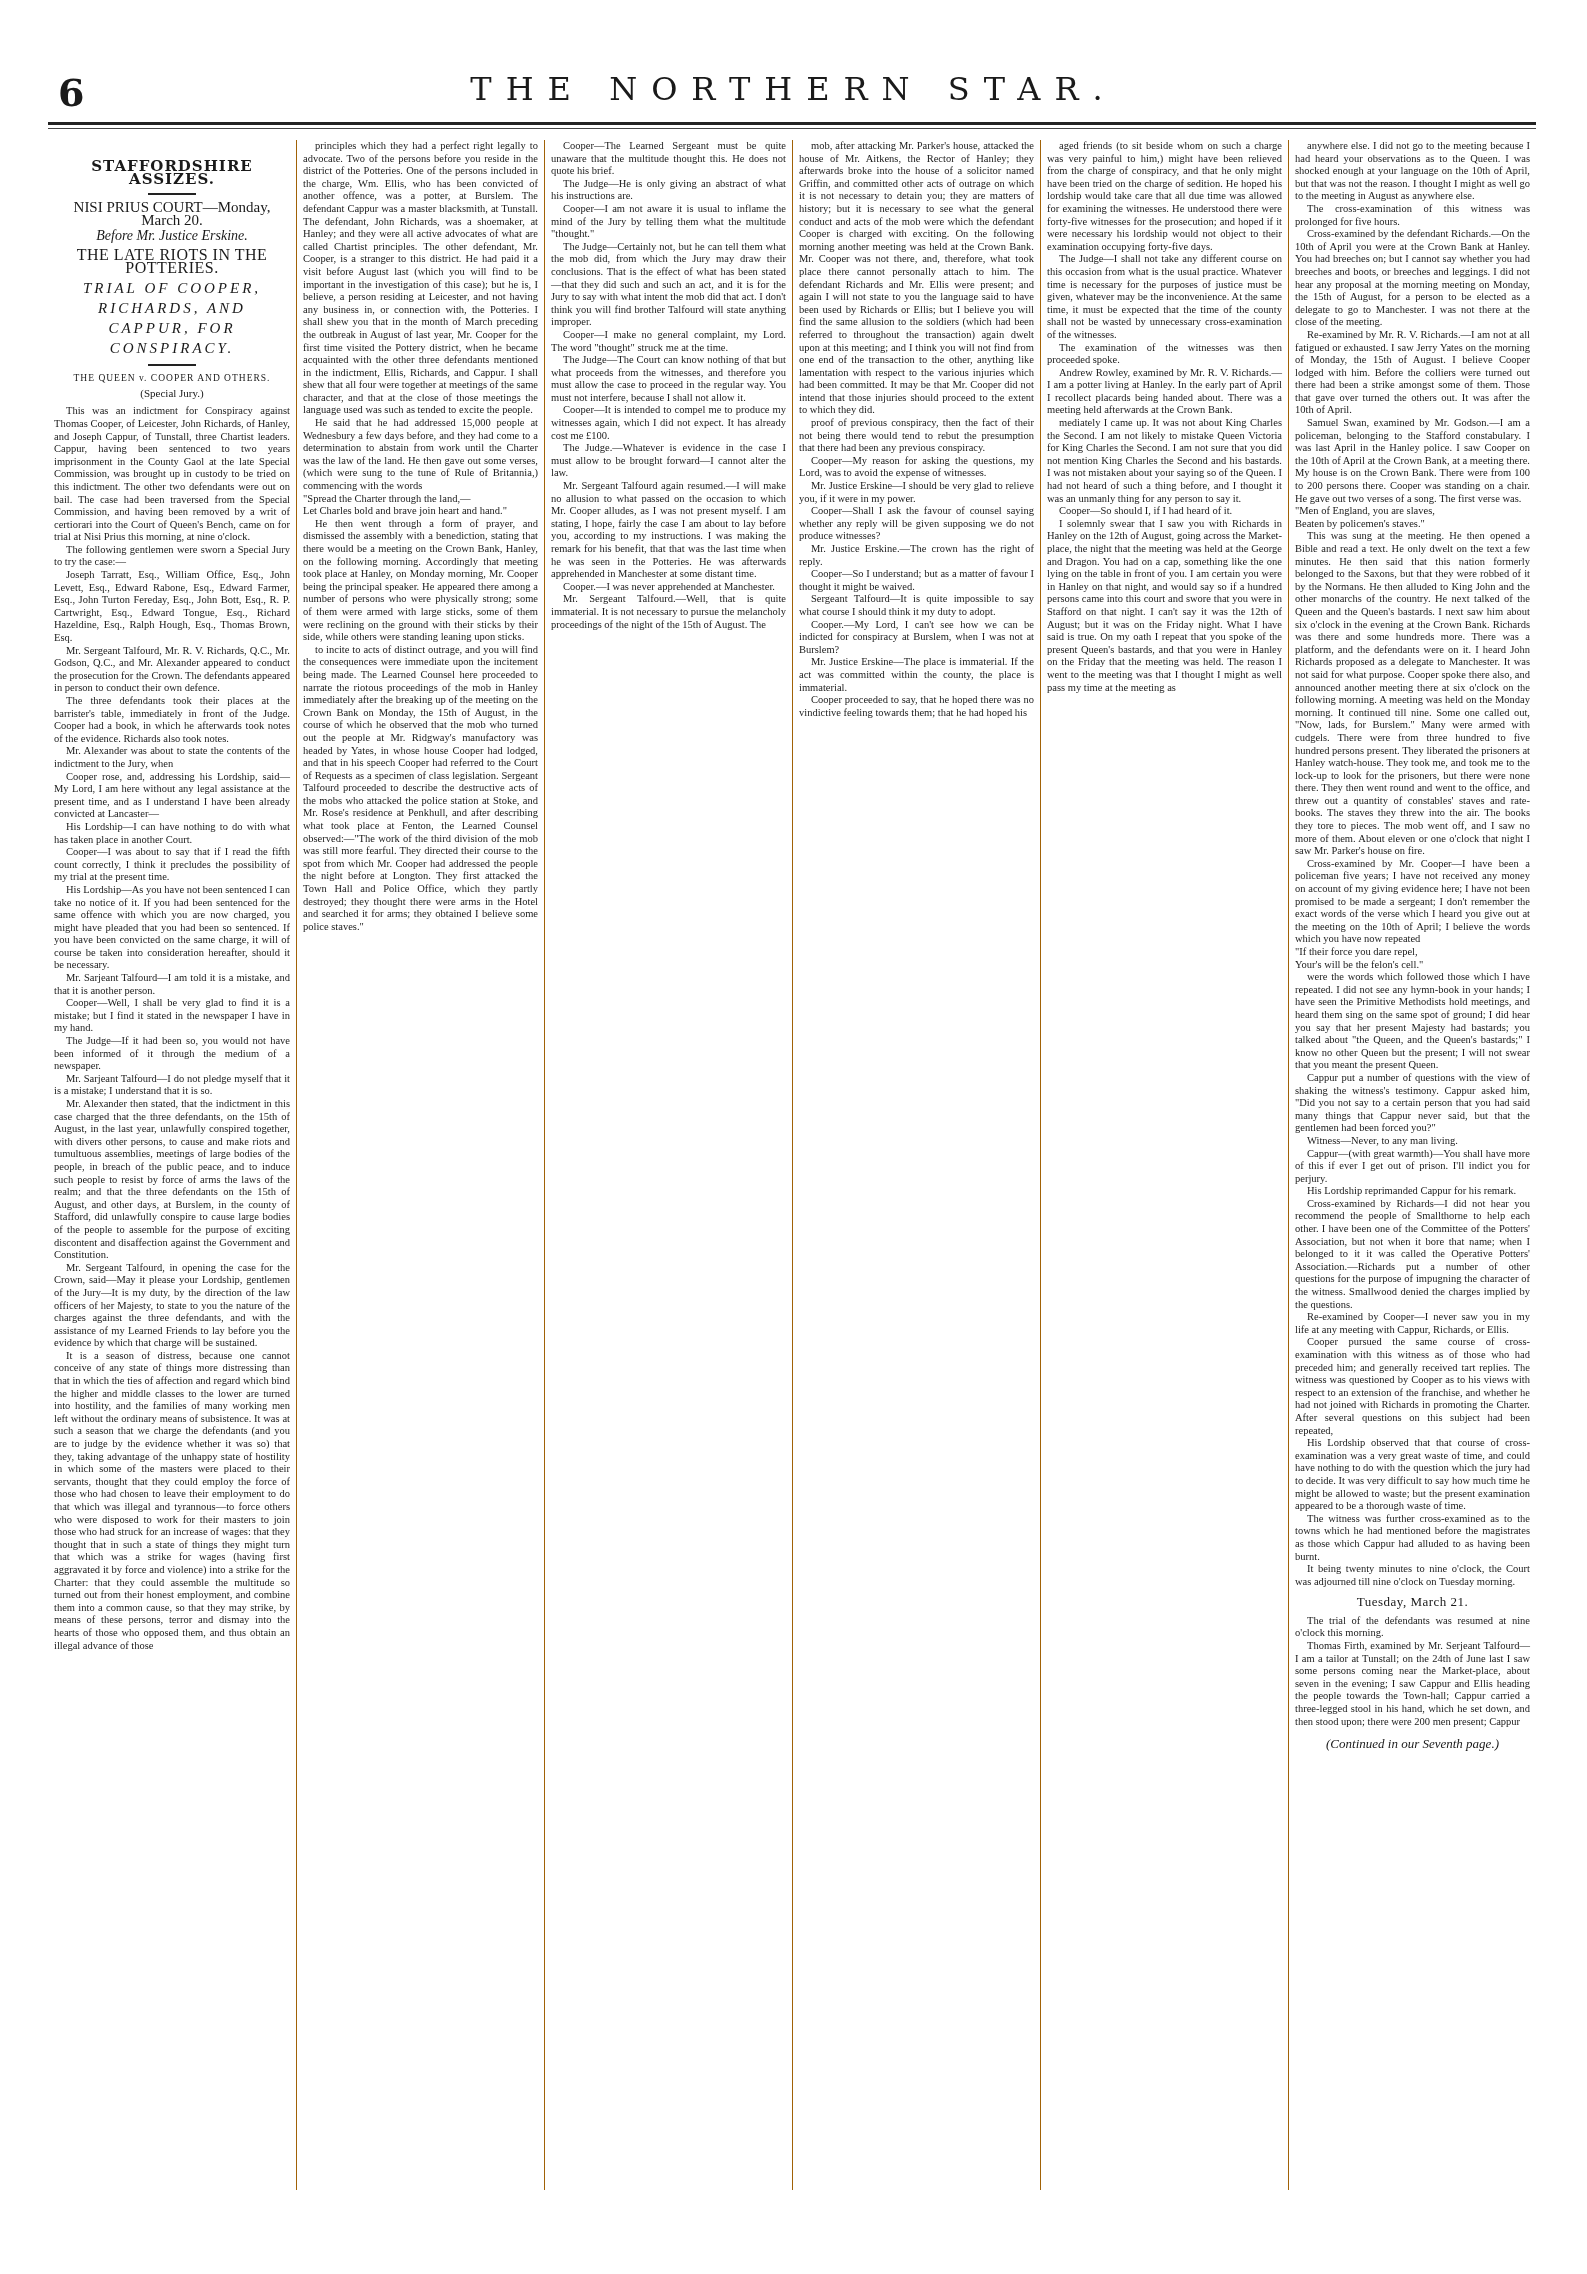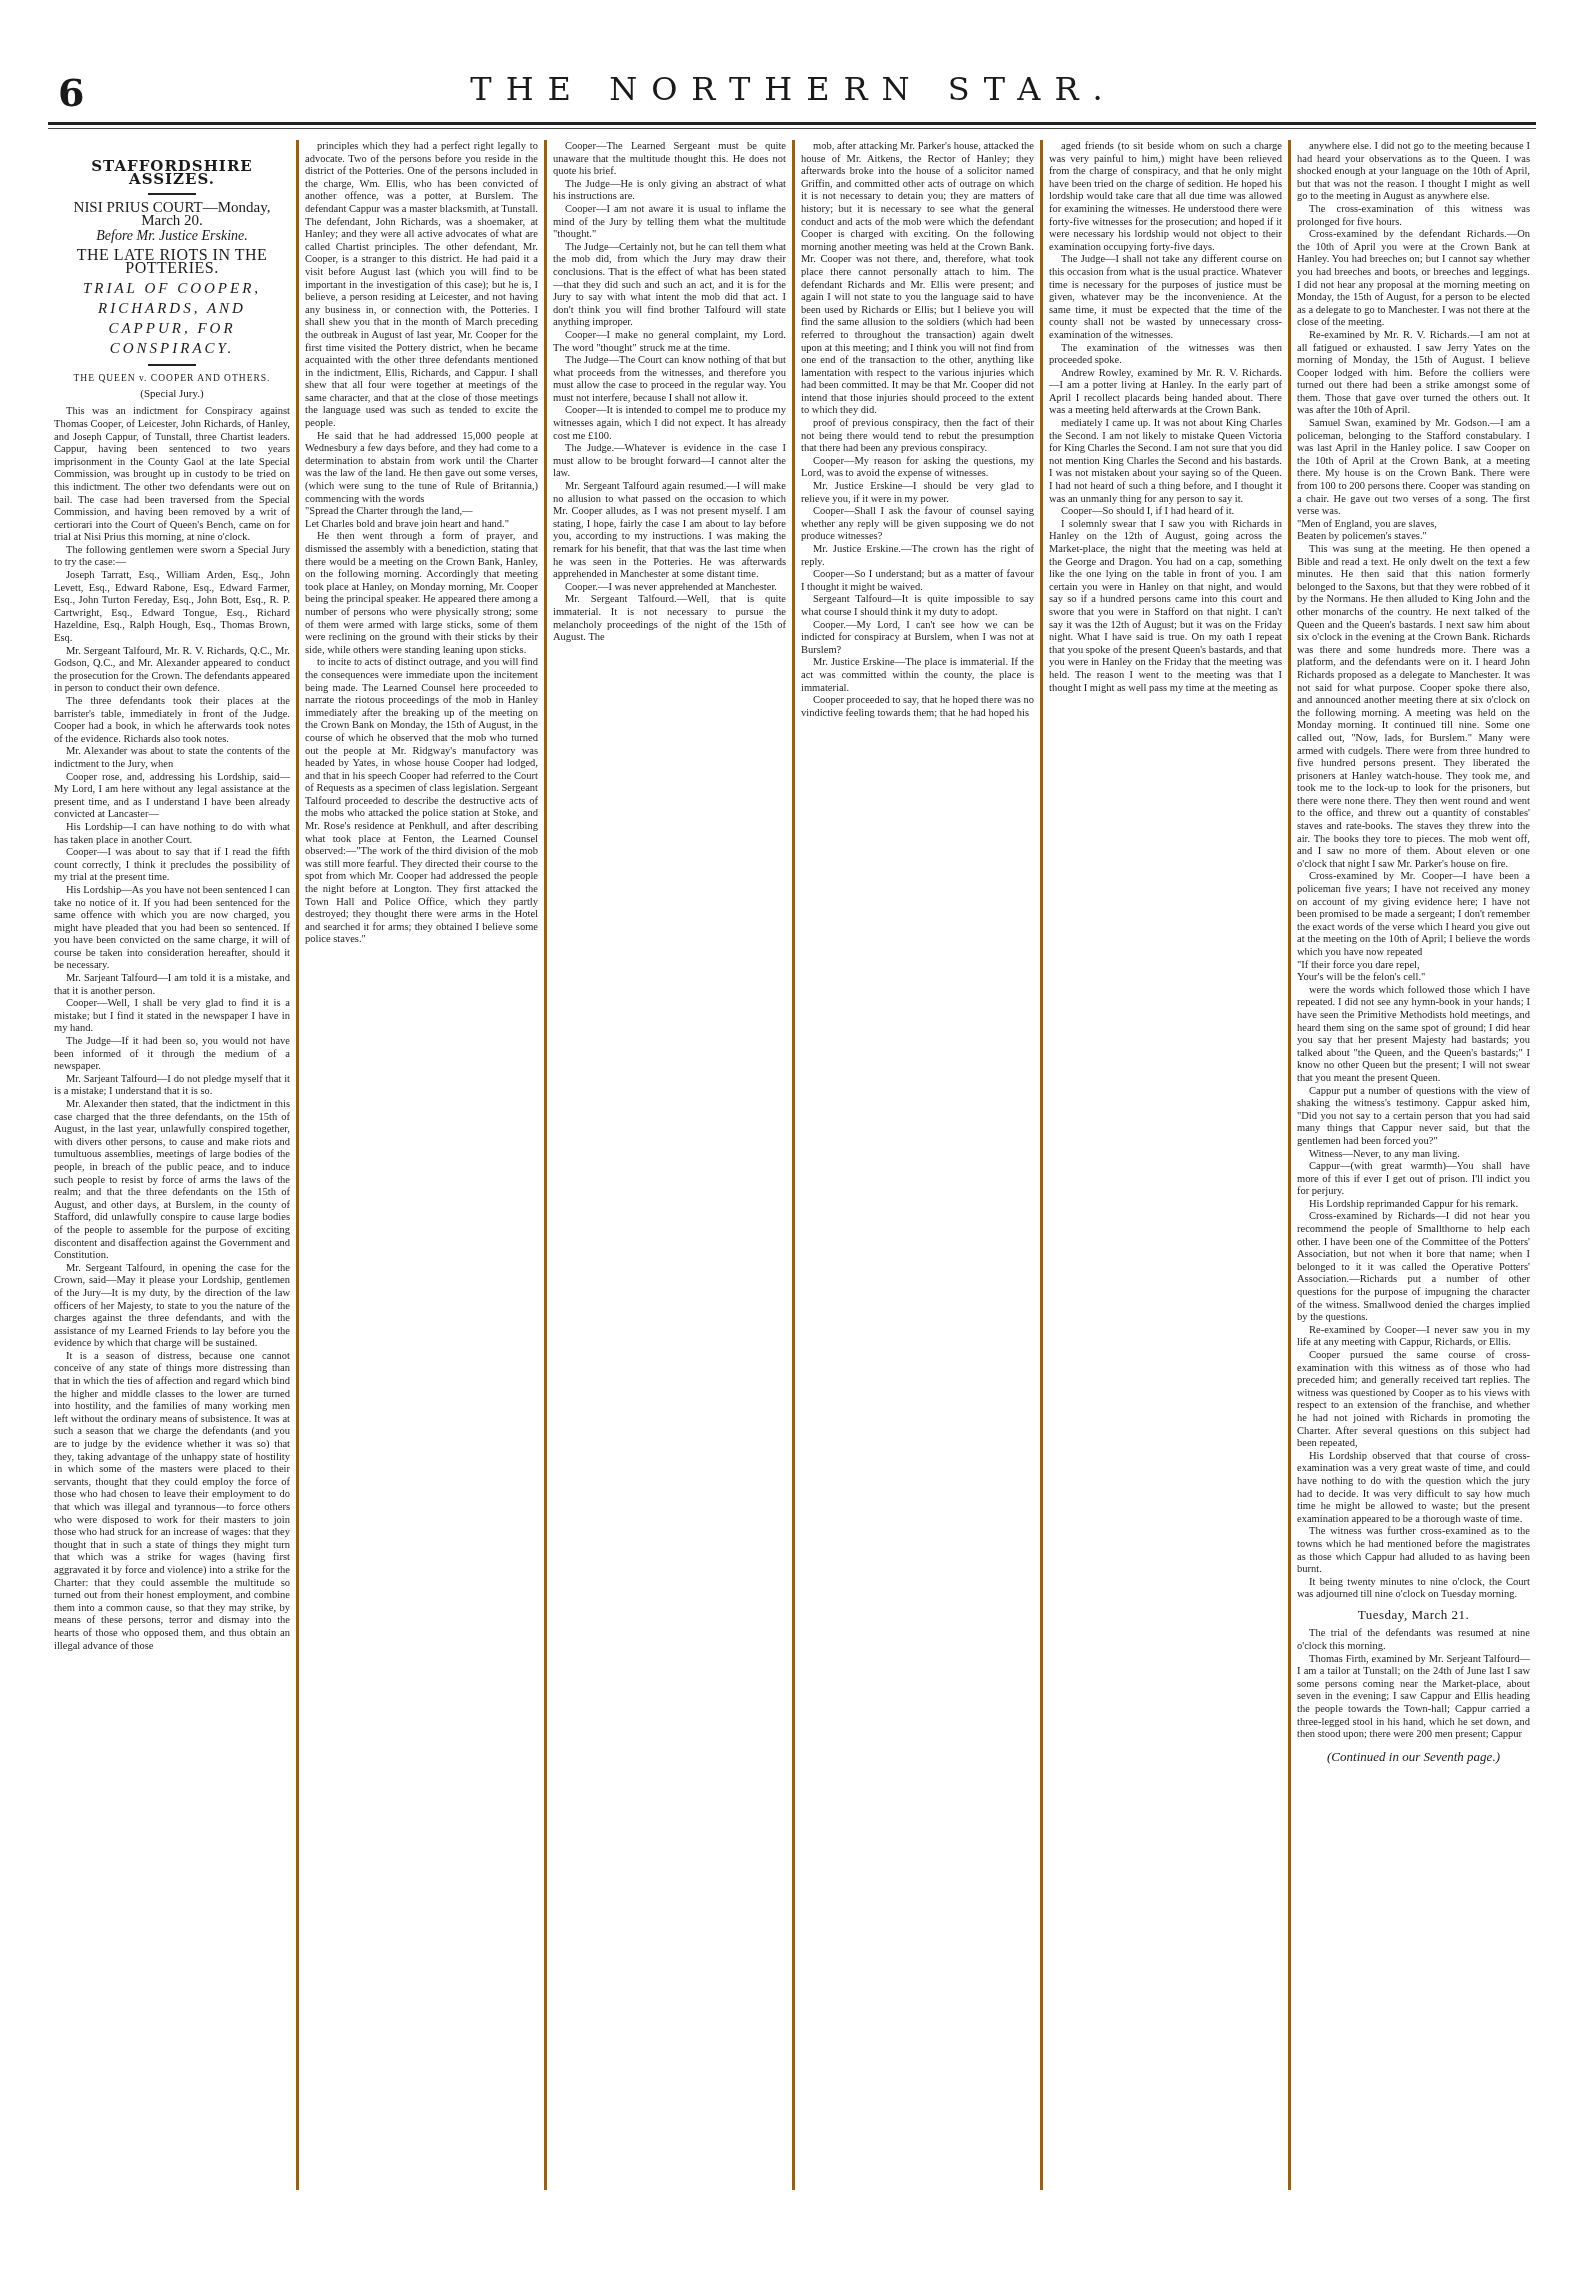--- a/index.html
+++ b/index.html
@@ -7,21 +7,21 @@
        font-family:"Liberation Serif","DejaVu Serif",serif;}
   .page-no{position:absolute;left:58px;top:70px;font-size:38px;font-weight:bold;
        font-family:"DejaVu Serif",serif;}
   .masthead{position:absolute;left:0;width:1587px;top:70px;text-align:center;
        font-size:32px;letter-spacing:14px;font-family:"DejaVu Serif",serif;}
   .rule{position:absolute;left:48px;width:1488px;top:122px;height:0;
        border-top:3px solid #222;}
   .rule2{position:absolute;left:48px;width:1488px;top:128px;height:0;
        border-top:1px solid #444;}
   .cols{position:absolute;left:48px;top:140px;width:1488px;height:2050px;display:flex;}
-  .col{width:248px;padding:0 6px;box-sizing:border-box;border-left:3px solid #a16207;
+  .col{width:248px;padding:0 6px;box-sizing:border-box;border-left:1px solid #a16207;
        font-size:10.5px;line-height:12.6px;text-align:justify;overflow:hidden;
        hyphens:auto;}
   .col:first-child{border-left:none;}
   .col p{margin:0;text-indent:12px;}
   .head1{text-align:center;font-weight:bold;font-size:15px;letter-spacing:1px;margin:20px 0 8px;
        font-family:"DejaVu Serif",serif;}
   .short-rule{width:48px;margin:6px auto;border-top:2px solid #222;}
   .head2{text-align:center;font-size:15px;margin:4px 0;}
   .head3{text-align:center;font-style:italic;font-size:14px;margin:2px 0 6px;}
   .head4{text-align:center;font-size:16px;letter-spacing:.5px;margin:4px 0;}
@@ -49,21 +49,21 @@
     <div class="head2">NISI PRIUS COURT—Monday, March 20.</div>
     <div class="head3">Before Mr. Justice Erskine.</div>
     <div class="head4">THE LATE RIOTS IN THE POTTERIES.</div>
     <div class="head5">TRIAL OF COOPER, RICHARDS, AND CAPPUR, FOR CONSPIRACY.</div>
     <div class="short-rule"></div>
     <div class="smallcap">THE QUEEN v. COOPER AND OTHERS.</div>
     <div class="spjury">(Special Jury.)</div>
     <div>
       <p>This was an indictment for Conspiracy against Thomas Cooper, of Leicester, John Richards, of Hanley, and Joseph Cappur, of Tunstall, three Chartist leaders. Cappur, having been sentenced to two years imprisonment in the County Gaol at the late Special Commission, was brought up in custody to be tried on this indictment. The other two defendants were out on bail. The case had been traversed from the Special Commission, and having been removed by a writ of certiorari into the Court of Queen's Bench, came on for trial at Nisi Prius this morning, at nine o'clock.</p>
       <p>The following gentlemen were sworn a Special Jury to try the case:—</p>
-      <p>Joseph Tarratt, Esq., William Arden, Esq., John Levett, Esq., Edward Rabone, Esq., Edward Farmer, Esq., John Turton Fereday, Esq., John Bott, Esq., R. P. Cartwright, Esq., Edward Tongue, Esq., Richard Hazeldine, Esq., Ralph Hough, Esq., Thomas Brown, Esq.</p>
+      <p>Joseph Tarratt, Esq., William Office, Esq., John Levett, Esq., Edward Rabone, Esq., Edward Farmer, Esq., John Turton Fereday, Esq., John Bott, Esq., R. P. Cartwright, Esq., Edward Tongue, Esq., Richard Hazeldine, Esq., Ralph Hough, Esq., Thomas Brown, Esq.</p>
       <p>Mr. Sergeant Talfourd, Mr. R. V. Richards, Q.C., Mr. Godson, Q.C., and Mr. Alexander appeared to conduct the prosecution for the Crown. The defendants appeared in person to conduct their own defence.</p>
       <p>The three defendants took their places at the barrister's table, immediately in front of the Judge. Cooper had a book, in which he afterwards took notes of the evidence. Richards also took notes.</p>
       <p>Mr. Alexander was about to state the contents of the indictment to the Jury, when</p>
       <p>Cooper rose, and, addressing his Lordship, said—My Lord, I am here without any legal assistance at the present time, and as I understand I have been already convicted at Lancaster—</p>
       <p>His Lordship—I can have nothing to do with what has taken place in another Court.</p>
       <p>Cooper—I was about to say that if I read the fifth count correctly, I think it precludes the possibility of my trial at the present time.</p>
       <p>His Lordship—As you have not been sentenced I can take no notice of it. If you had been sentenced for the same offence with which you are now charged, you might have pleaded that you had been so sentenced. If you have been convicted on the same charge, it will of course be taken into consideration hereafter, should it be necessary.</p>
       <p>Mr. Sarjeant Talfourd—I am told it is a mistake, and that it is another person.</p>
       <p>Cooper—Well, I shall be very glad to find it is a mistake; but I find it stated in the newspaper I have in my hand.</p>
       <p>The Judge—If it had been so, you would not have been informed of it through the medium of a newspaper.</p>

